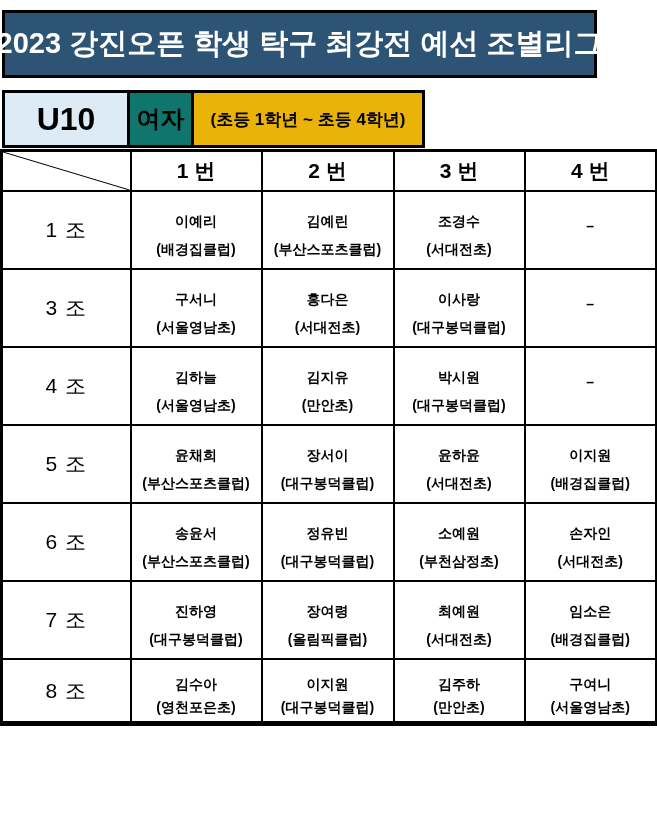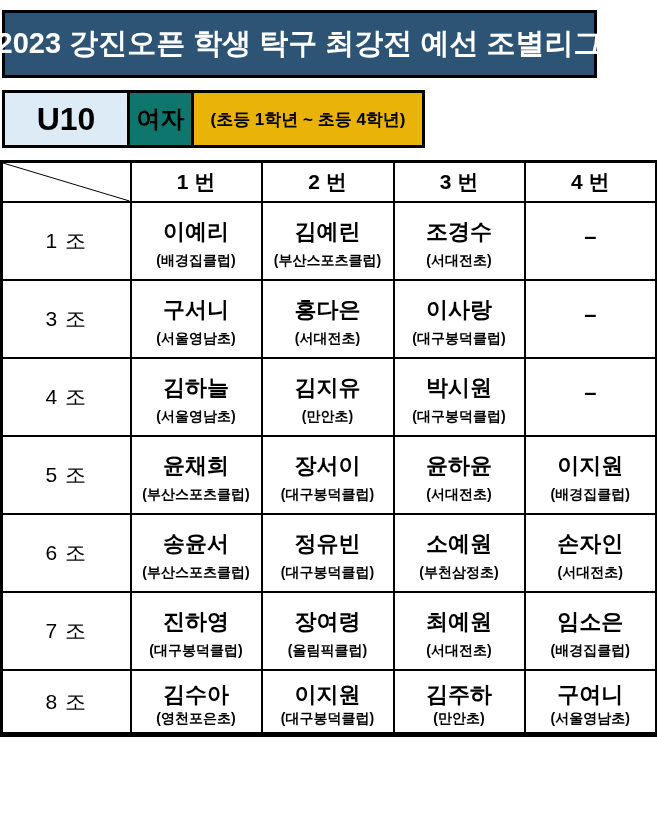--- a/index.html
+++ b/index.html
@@ -21,37 +21,37 @@
   .cat-band{position:absolute;left:2px;top:90px;height:62px;display:flex;}
   .cat-box{
     box-sizing:border-box;border:3px solid #000;height:58px;
     display:flex;align-items:center;justify-content:center;font-weight:bold;
   }
   .cat-code{width:128px;background:#dcebf5;font-size:32px;}
   .cat-gender{width:67px;background:#0f766e;font-size:24px;margin-left:-3px;}
   .cat-range{width:234px;background:#eab308;font-size:17px;margin-left:-3px;white-space:nowrap;}
   
   table.grid{
-    position:absolute;left:0;top:160px;width:657px;
+    position:absolute;left:0;top:149px;width:657px;
     border-collapse:collapse;table-layout:fixed;
     border:3px solid #000;border-bottom:5px solid #000;
   }
   table.grid td{
     border:2px solid #000;background:#fff;text-align:center;vertical-align:middle;
     padding:0;overflow:hidden;
   }
   col.c0{width:129px;} col.c1,col.c3{width:131px;} col.c2,col.c4{width:132px;}
   tr.hrow td{height:38px;font-weight:bold;font-size:21px;}
   td.diag{position:relative;}
   td.diag svg{position:absolute;left:0;top:0;width:100%;height:100%;display:block;}
   tr.drow td{height:76px;}
   tr.drow.last td{height:61px;}
   td.gc{font-weight:normal;font-size:21px;letter-spacing:1px;}
   .cellwrap{display:flex;flex-direction:column;justify-content:space-evenly;height:100%;}
-  .pname{font-weight:bold;font-size:22px;line-height:22px;white-space:nowrap;margin-top:8px;}
+  .pname{font-weight:bold;font-size:14px;line-height:22px;white-space:nowrap;margin-top:8px;}
   .pclub{font-weight:bold;font-size:14px;line-height:17px;white-space:nowrap;}
 </style>
 </head>
 <body>
 
 <div class="title-bar">
   <span>2023 강진오픈 학생 탁구 최강전 예선 조별리그</span>
 </div>
 
 <div class="cat-band">

